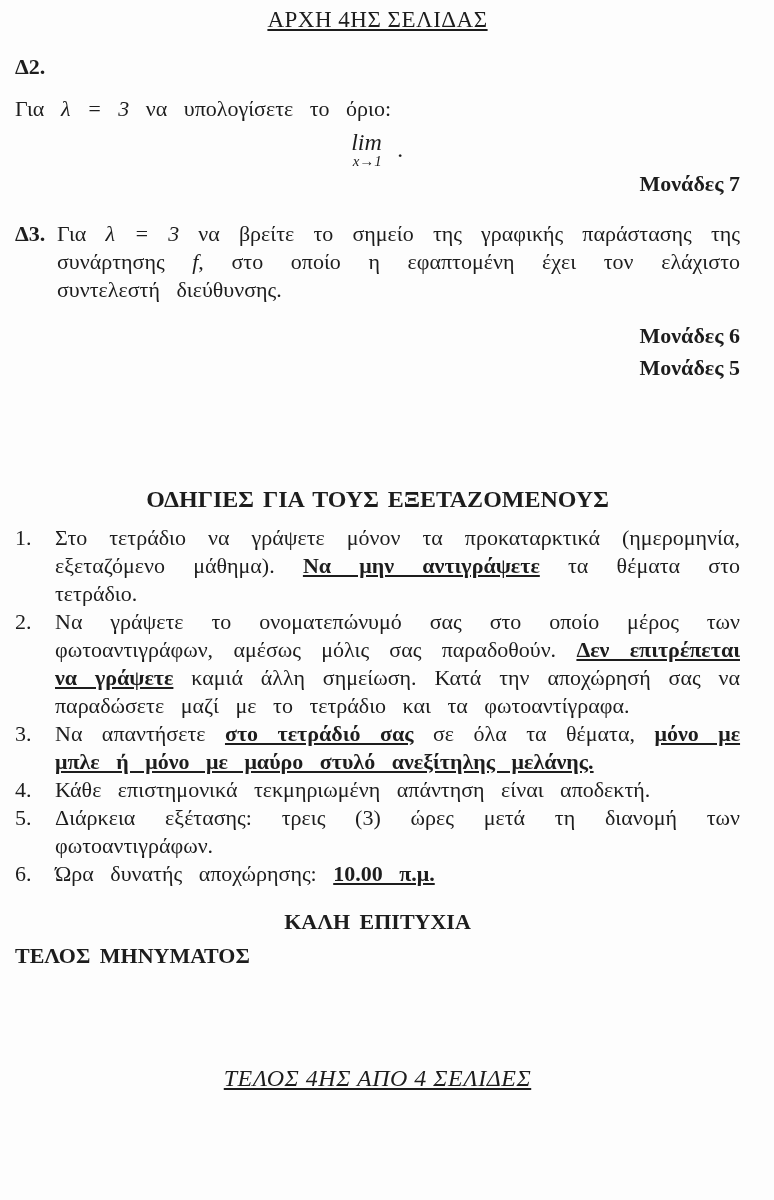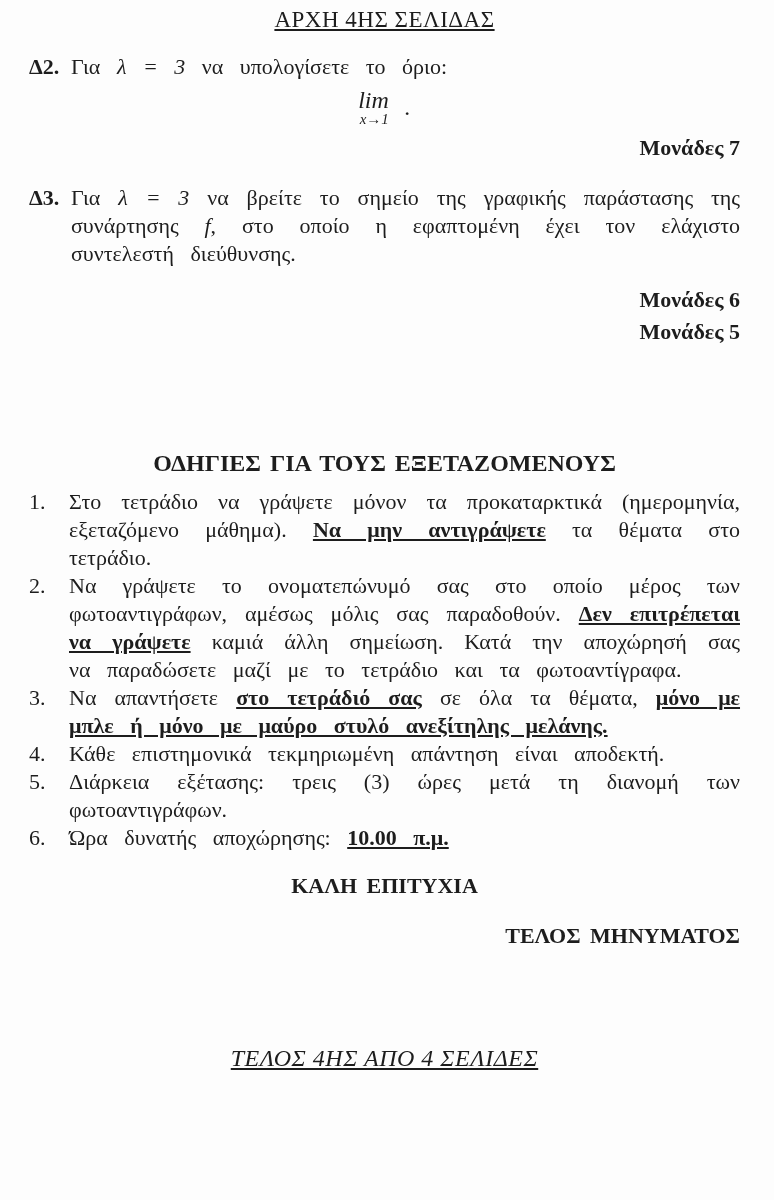--- a/index.html
+++ b/index.html
@@ -3,37 +3,37 @@
 <meta charset="utf-8">
 <style>
   * { margin: 0; padding: 0; box-sizing: border-box; }
   html, body { width: 774px; height: 1200px; overflow: hidden; }
   body {
     background: #fdfdfd;
     color: #1d1d1d;
     font-family: "Liberation Serif", "DejaVu Serif", serif;
     font-size: 22px;
   }
-  .page { padding: 7px 34px 0 29px; width: 774px; height: 896px; }
+  .page { padding: 7px 34px 0 15px; width: 774px; height: 896px; }
 
   .b { font-weight: bold; text-decoration: underline; }
   .i { font-style: italic; }
 
   .header-title {
     text-align: center;
     font-size: 23px;
     letter-spacing: 0.5px;
   }
   .header-title span { text-decoration: underline; }
 
   .q-row { display: flex; line-height: 28px; }
   .q-label { flex: 0 0 42px; font-weight: bold; }
   .q-body { flex: 1; text-align: justify; word-spacing: 11px; }
 
-  .q2 { margin-top: 20px; }
+  .q2 { margin-top: 20px; flex-direction: column; }
   .q3 { margin-top: 22px; }
   .q4 { margin-top: 18px; }
 
   .formula-row {
     margin-top: 6px;
     text-align: center;
     font-style: italic;
     font-size: 24px;
     line-height: 1.15;
   }
@@ -46,21 +46,21 @@
   .frac-trail { vertical-align: middle; margin-left: 7px; }
   .bp { font-size: 31px; line-height: 0; vertical-align: -3px; }
   .sqrt-arg { border-top: 2px solid #1d1d1d; }
   .frac-den sup { font-size: 14px; }
 
   .points-row {
     text-align: right;
     font-weight: bold;
     line-height: 28px;
   }
-  .pts7 { margin-top: 6px; }
+  .pts7 { }
   .pts6 { margin-top: 18px; }
   .pts5 { margin-top: 4px; }
 
   .instructions-title {
     margin-top: 102px;
     text-align: center;
     font-weight: bold;
     font-size: 24px;
     line-height: 30px;
     word-spacing: 3px;
@@ -71,22 +71,22 @@
   .li-body { flex: 1; text-align: justify; word-spacing: 11px; }
 
   .closing {
     margin-top: 20px;
     text-align: center;
     font-weight: bold;
     line-height: 28px;
     word-spacing: 4px;
   }
   .end-message {
-    margin-top: 22px;
-    text-align: right;
+    margin-top: 6px;
+    text-align: left;
     font-weight: bold;
     line-height: 28px;
     word-spacing: 4px;
   }
   .footer-title {
     margin-top: 95px;
     text-align: center;
     font-size: 24px;
     letter-spacing: 0.5px;
   }

